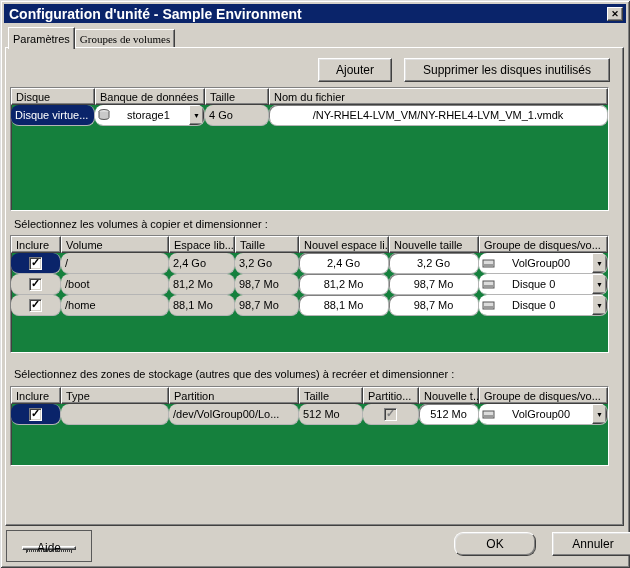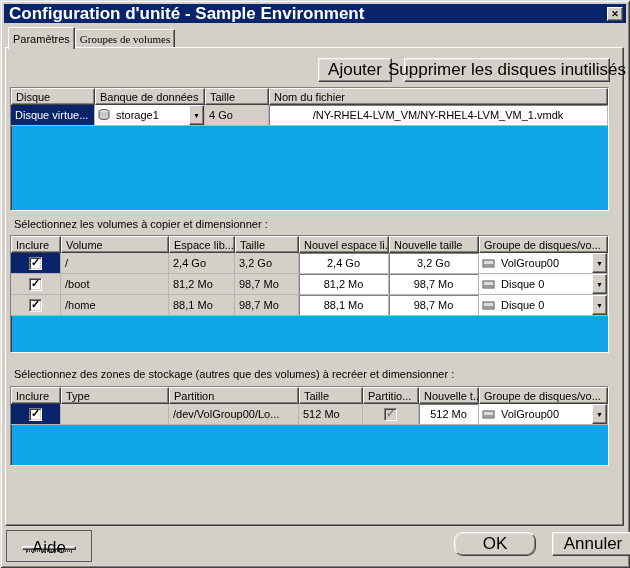--- a/index.html
+++ b/index.html
@@ -8,21 +8,21 @@
     background:#d4d0c8;color:#000;
     font-family:"Liberation Sans",sans-serif;font-size:11px;
     box-shadow: inset 1px 1px 0 #dfdfdf, inset -1px -1px 0 #404040,
                 inset 2px 2px 0 #ffffff, inset -2px -2px 0 #808080;
     overflow:hidden;
   }
   .titlebar{
     position:absolute;left:4px;right:4px;top:4px;height:19px;
     background:#0a246a;display:flex;align-items:center;padding-left:5px;box-sizing:border-box;
   }
-  .title-text{color:#fff;font-weight:bold;font-size:17px;white-space:nowrap;}
+  .title-text{color:#fff;font-weight:bold;font-size:14px;white-space:nowrap;}
   .close-btn{
     margin-left:auto;margin-right:3px;width:16px;height:14px;
     background:#d4d0c8;display:flex;align-items:center;justify-content:center;
     border:1px solid;border-color:#ffffff #404040 #404040 #ffffff;
     box-shadow: inset -1px -1px 0 #808080;
     font-size:9px;font-weight:bold;cursor:default;padding:0;
     font-family:"Liberation Sans",sans-serif;
   }
   .tabs{position:absolute;left:8px;top:27px;display:flex;z-index:3;}
   .tab{
@@ -40,54 +40,54 @@
     border-right:1px solid #404040;border-bottom:1px solid #404040;
     box-shadow: inset -1px -1px 0 #808080;
     z-index:1;
   }
   .lbl{position:absolute;white-space:nowrap;z-index:2;}
   .btn{
     position:absolute;box-sizing:border-box;background:#d4d0c8;
     display:flex;align-items:center;justify-content:center;white-space:nowrap;
     border:1px solid;border-color:#ffffff #404040 #404040 #ffffff;
     box-shadow: inset -1px -1px 0 #808080, inset 1px 1px 0 #dfdfdf;
-    font-size:17px;z-index:2;cursor:default;
+    font-size:12px;z-index:2;cursor:default;
     font-family:"Liberation Sans",sans-serif;
   }
   .aide-ring{
     position:absolute;left:6px;top:530px;width:86px;height:28px;box-sizing:border-box;
     border:1px solid #595959;background:#d4d0c8;z-index:2;padding:15px;
   }
   .aide-btn{position:relative;width:100%;height:100%;left:0;top:0;}
   .focus-rect{position:absolute;left:3px;top:3px;right:3px;bottom:3px;border:1px dotted #404040;}
   .tframe{
-    position:absolute;box-sizing:border-box;background:#0ea5e9;overflow:hidden;z-index:2;
+    position:absolute;box-sizing:border-box;background:#15803d;overflow:hidden;z-index:2;
     border-top:1px solid #808080;border-left:1px solid #808080;
     border-right:1px solid #fff;border-bottom:1px solid #fff;
     box-shadow: inset 1px 1px 0 #404040;
   }
   table{border-collapse:separate;border-spacing:0;table-layout:fixed;width:100%;}
   th{
     height:17px;box-sizing:border-box;background:#d4d0c8;
     border-top:1px solid #fff;border-left:1px solid #fff;
     border-right:1px solid #404040;border-bottom:1px solid #404040;
     box-shadow: inset -1px -1px 0 #808080;
     padding:0 4px;font-weight:normal;text-align:left;font-size:11px;
     white-space:nowrap;overflow:hidden;
   }
   td{
     height:21px;box-sizing:border-box;background:#d4d0c8;padding:0 4px;
     border-right:1px solid #b5b5b5;border-bottom:1px solid #b5b5b5;
-    white-space:nowrap;overflow:hidden;font-size:11px;
+    white-space:nowrap;overflow:hidden;font-size:11px;border-radius:8px;
   }
   td.sel{background:#0a246a;color:#fff;}
   td.edit{background:#fff;box-shadow: inset 1px 1px 0 #808080; text-align: center;}
   td.nopad{padding:0;}
   td.center{text-align:center;}
-  .combo{display:flex;align-items:center;height:100%;background:#fff;padding-left:3px;gap:6px;}
+  .combo{display:flex;align-items:center;height:100%;background:#fff;padding-left:3px;gap:17px;}
   .drop{
     margin-left:auto;width:15px;height:100%;box-sizing:border-box;background:#d4d0c8;
     display:flex;align-items:center;justify-content:center;
     border:1px solid;border-color:#ffffff #404040 #404040 #ffffff;
     box-shadow: inset -1px -1px 0 #808080;font-size:7px;line-height:1;
   }
   .cb{
     display:inline-flex;width:13px;height:13px;box-sizing:border-box;background:#fff;
     border:1px solid;border-color:#808080 #ffffff #ffffff #808080;
     box-shadow: inset 1px 1px 0 #404040, inset -1px -1px 0 #d4d0c8;

